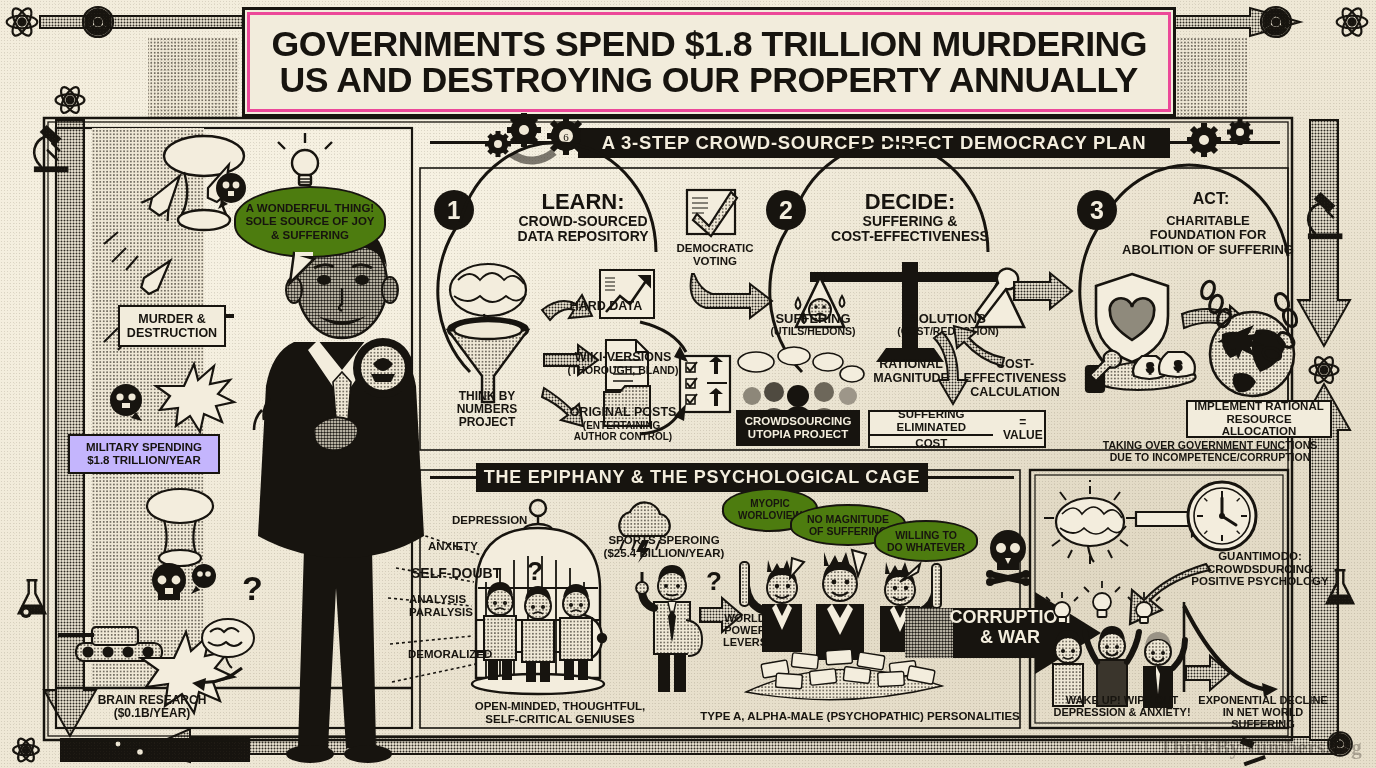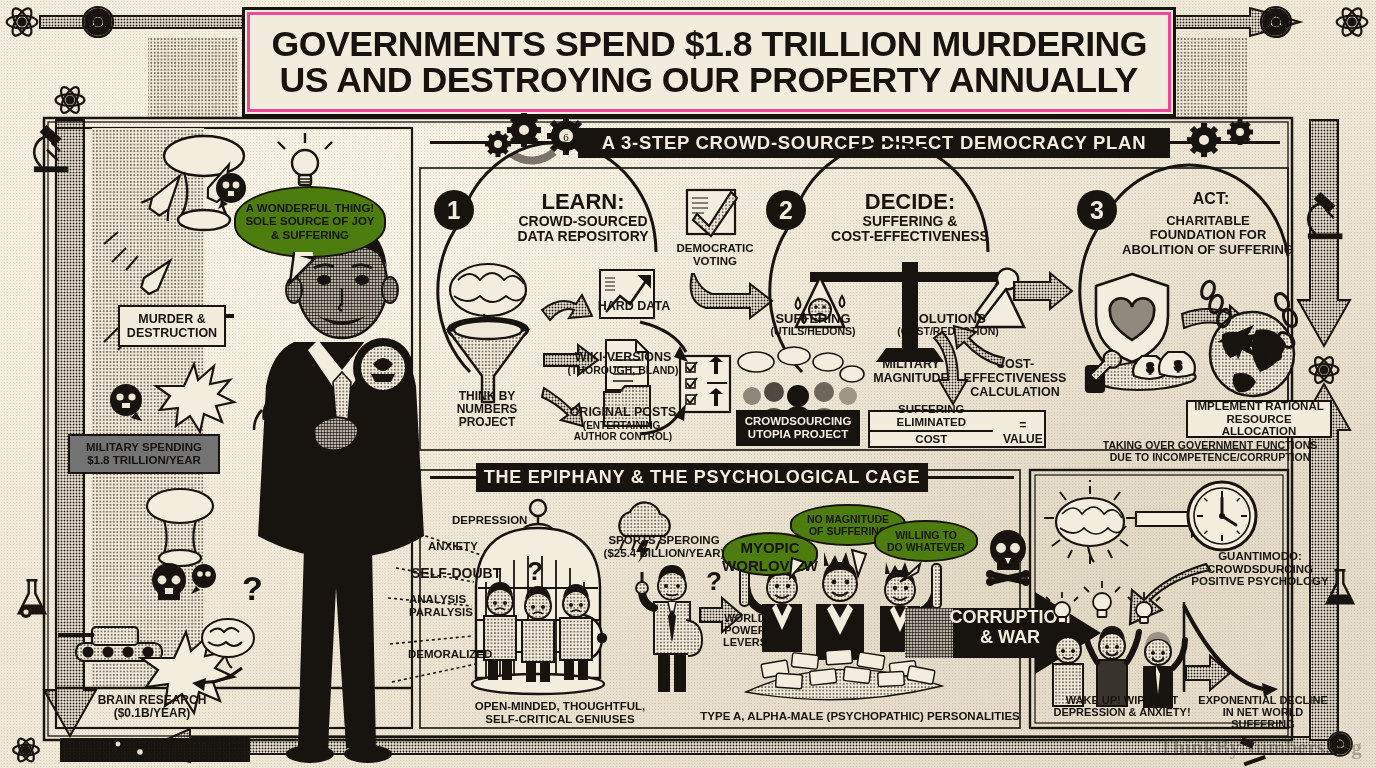--- a/index.html
+++ b/index.html
@@ -70,21 +70,21 @@
     display:flex; align-items:center; justify-content:center;
   }
   .bubble {
     position:absolute; border:2.5px solid #17140f; background:#4d7c0f;
     border-radius:50%/46%; font-weight:bold; color:#17140f;
     display:flex; flex-direction:column; align-items:center; justify-content:center;
     line-height:1.16; text-align:center;
   }
 
   .ribbon {
-    position:absolute; border:2.5px solid #17140f; background:#737373;
+    position:absolute; border:2.5px solid #17140f; background:#c4b5fd;
     font-weight:bold; color:#17140f; display:flex; flex-direction:column;
     align-items:center; justify-content:center; line-height:1.14; text-align:center;
   }
   svg { display:block; overflow:visible; }
   #watermark {
     position:absolute; right:14px; bottom:8px; font-size:21px; font-weight:bold;
     color:rgba(35,30,22,.30); font-family:"Liberation Serif", serif; letter-spacing:.3px;
   }
 </style>
 </head>
@@ -539,21 +539,21 @@
   <g transform="translate(164,128)" stroke="#17140f" stroke-width="2" fill="url(#htl)">
     <path d="M0 6 h16 l5 -6 h25 v40 h-46 Z"></path>
   </g>
 </svg>
 
 <div class="t" style="left:442px;top:390px;width:90px;font-size:12px;">
   <div>THINK BY</div>
   <div>NUMBERS</div>
   <div>PROJECT</div>
 </div>
-<div class="t" style="left:584px;top:300px;width:100px;font-size:12.5px;">
+<div class="t" style="left:556px;top:300px;width:100px;font-size:12.5px;">
   <span>HARD DATA</span>
 </div>
 <div class="t" style="left:563px;top:351px;width:120px;font-size:12.5px;">
   <div>WIKI-VERSIONS</div>
   <div style="font-size:10.5px">(THOROUGH, BLAND)</div>
 </div>
 <div class="t" style="left:563px;top:406px;width:120px;font-size:12.5px;">
   <div>ORIGINAL POSTS</div>
   <div style="font-size:10px">(ENTERTAINING,</div>
   <div style="font-size:10px">AUTHOR CONTROL)</div>
@@ -662,36 +662,36 @@
     <circle cx="112" cy="48" r="9" fill="#9d9689"></circle>
       <path d="M100 84 q0 -22 12 -22 q12 0 12 22 Z" fill="#9d9689"></path>
   </g>
 </svg>
 <div class="blackbox" style="left:736px;top:410px;width:124px;height:36px;font-size:11.5px;">
   <div>CROWDSOURCING</div>
   <div>UTOPIA PROJECT</div>
 </div>
 
 <div class="t" style="left:866px;top:358px;width:90px;font-size:12.5px;">
-  <div>MILITARY</div>
+  <div>RATIONAL</div>
   <div>MAGNITUDE</div>
 </div>
 <div class="t" style="left:960px;top:358px;width:110px;font-size:12.5px;">
   <div>COST-</div>
   <div>EFFECTIVENESS</div>
   <div>CALCULATION</div>
 </div>
 <svg style="position:absolute;left:930px;top:330px" width="70" height="80">
   <path d="M12 2 q16 16 16 48 l9 0 l-14 24 l-14 -24 l9 0 q0 -28 -14 -42 Z" fill="url(#ht)" stroke="#17140f" stroke-width="2"></path>
 </svg>
 <svg style="position:absolute;left:948px;top:322px" width="60" height="48">
   <path d="M54 44 q-22 -6 -38 -24 l-7 6 l-3 -22 l22 6 l-7 6 q14 16 35 20 Z" fill="url(#ht)" stroke="#17140f" stroke-width="2"></path>
 </svg>
 
-<div class="boxlabel" style="left:868px;top:410px;width:178px;height:38px;flex-direction:row;gap:9px;font-size:11.5px;align-items:flex-end;">
+<div class="boxlabel" style="left:868px;top:410px;width:178px;height:38px;flex-direction:row;gap:9px;font-size:11.5px;">
   <div style="display:flex;flex-direction:column;align-items:center">
     <div style="padding:0 3px 1px">SUFFERING ELIMINATED</div>
     <div style="height:2px;background:#17140f;width:100%"></div>
     <div style="padding-top:1px">COST</div>
   </div>
   <div style="font-size:12px">= VALUE</div>
 </div>
 
 <svg style="position:absolute;left:1014px;top:272px" width="62" height="42">
   <path d="M0 10 h36 v-9 l22 18 l-22 18 v-9 h-36 Z" fill="url(#ht)" stroke="#17140f" stroke-width="2"></path>
@@ -924,21 +924,21 @@
       <rect x="150" y="116" width="26" height="14" rx="2" transform="rotate(-7 163 123)"></rect>
       <rect x="36" y="128" width="26" height="14" rx="2" transform="rotate(4 49 135)"></rect>
       <rect x="70" y="124" width="26" height="14" rx="2" transform="rotate(-6 83 131)"></rect>
       <rect x="104" y="122" width="26" height="14" rx="2" transform="rotate(7 117 129)"></rect>
       <rect x="138" y="126" width="26" height="14" rx="2" transform="rotate(-3 151 133)"></rect>
       <rect x="168" y="122" width="26" height="14" rx="2" transform="rotate(11 181 129)"></rect>
     </g>
   </g>
 </svg>
 
-<div class="bubble" style="left:722px;top:532px;width:96px;height:44px;font-size:15px;justify-content:flex-end;">
+<div class="bubble" style="left:722px;top:488px;width:96px;height:44px;font-size:10px;">
   <div>MYOPIC</div>
   <div>WORLOVIEW</div>
 </div>
 <div class="bubble" style="left:790px;top:504px;width:116px;height:42px;font-size:10.5px;">
   <div>NO MAGNITUDE</div>
   <div>OF SUFFERING</div>
 </div>
 <div class="bubble" style="left:874px;top:520px;width:104px;height:42px;font-size:10.5px;">
   <div>WILLING TO</div>
   <div>DO WHATEVER</div>

